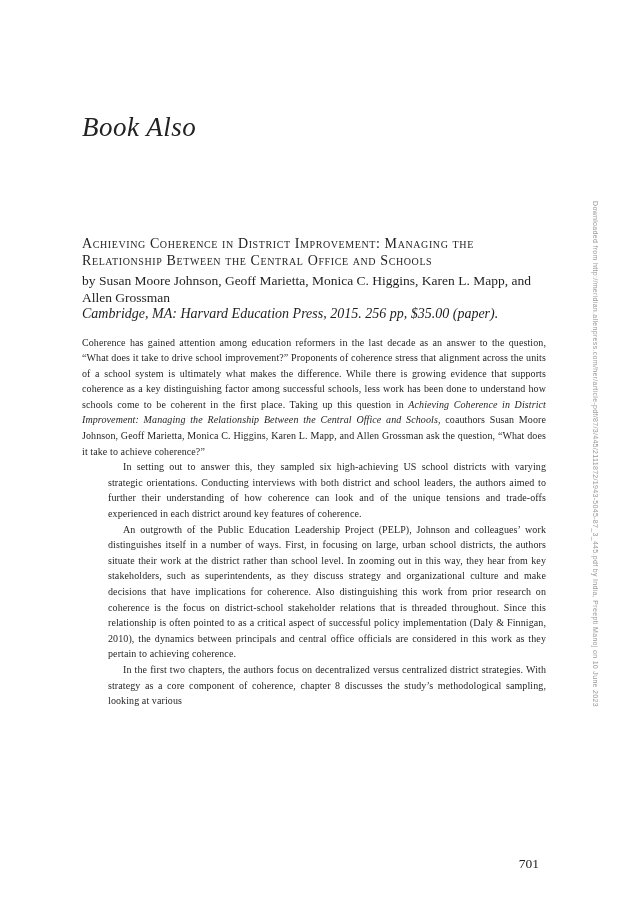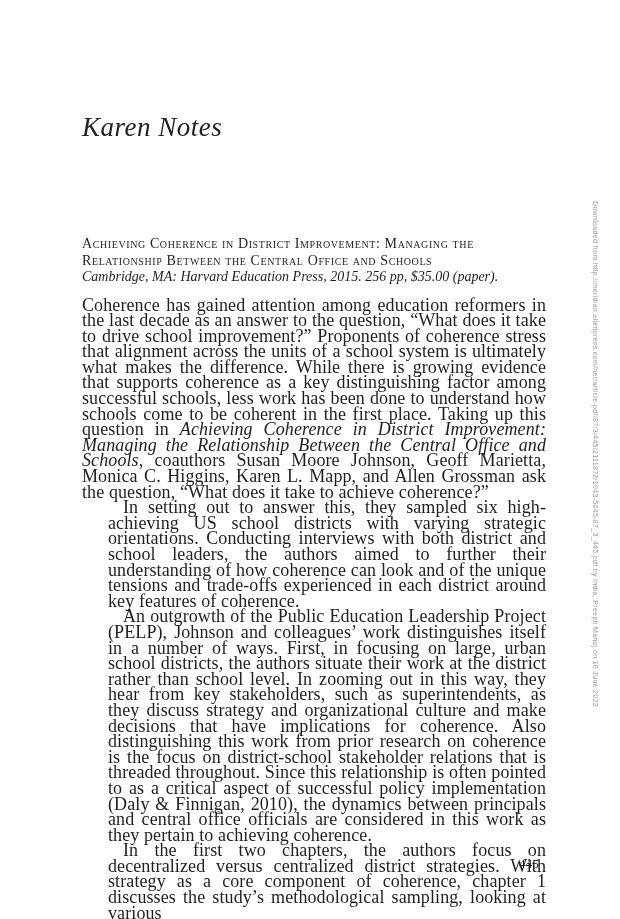--- a/index.html
+++ b/index.html
@@ -58,21 +58,21 @@
     line-height: 16.5px;
   }
   .publication {
     margin: 0;
     font-size: 14px;
     line-height: 16.5px;
     font-style: italic;
   }
   .body-para {
     margin: 0;
-    font-size: 18px;
+    font-size: 10px;
     line-height: 15.6px;
     text-align: justify;
     letter-spacing: 0.1px;
   }
   .body-para.first {
     margin-top: 12px;
   }
   .body-para.indent {
     text-indent: 15px;
     margin-left: 26px;
@@ -92,32 +92,33 @@
 </style>
 </head>
 <body>
 
 <div class="page">
 
   <div class="watermark">Downloaded from http://meridian.allenpress.com/her/article-pdf/87/3/445/2111872/1943-5045-87_3_445.pdf by India, Preepti Manoj on 10 June 2023</div>
 
   <div class="column">
 
-    <h1 class="title">Karen Notes</h1>
+    <h1 class="title">Book Also</h1>
 
     <h2 class="book-heading">Achieving Coherence in District Improvement: Managing the Relationship Between the Central Office and Schools</h2>
 
+    <p class="authors">by Susan Moore Johnson, Geoff Marietta, Monica C. Higgins, Karen L. Mapp, and Allen Grossman</p>
 
     <p class="publication">Cambridge, MA: Harvard Education Press, 2015. 256 pp, $35.00 (paper).</p>
 
     <p class="body-para first"><span>Coherence has gained attention among education reformers in the last decade as an answer to the question, “What does it take to drive school improvement?” Proponents of coherence stress that alignment across the units of a school system is ultimately what makes the difference. While there is growing evidence that supports coherence as a key distinguishing factor among successful schools, less work has been done to understand how schools come to be coherent in the first place. Taking up this question in </span><span class="inline-italic">Achieving Coherence in District Improvement: Managing the Relationship Between the Central Office and Schools,</span><span> coauthors Susan Moore Johnson, Geoff Marietta, Monica C. Higgins, Karen L. Mapp, and Allen Grossman ask the question, “What does it take to achieve coherence?”</span></p>
 
     <p class="body-para indent">In setting out to answer this, they sampled six high-achieving US school districts with varying strategic orientations. Conducting interviews with both district and school leaders, the authors aimed to further their understanding of how coherence can look and of the unique tensions and trade-offs experienced in each district around key features of coherence.</p>
 
     <p class="body-para indent">An outgrowth of the Public Education Leadership Project (PELP), Johnson and colleagues’ work distinguishes itself in a number of ways. First, in focusing on large, urban school districts, the authors situate their work at the district rather than school level. In zooming out in this way, they hear from key stakeholders, such as superintendents, as they discuss strategy and organizational culture and make decisions that have implications for coherence. Also distinguishing this work from prior research on coherence is the focus on district-school stakeholder relations that is threaded throughout. Since this relationship is often pointed to as a critical aspect of successful policy implementation (Daly &amp; Finnigan, 2010), the dynamics between principals and central office officials are considered in this work as they pertain to achieving coherence.</p>
 
-    <p class="body-para indent">In the first two chapters, the authors focus on decentralized versus centralized district strategies. With strategy as a core component of coherence, chapter 1 discusses the study’s methodological sampling, looking at various</p>
+    <p class="body-para indent">In the first two chapters, the authors focus on decentralized versus centralized district strategies. With strategy as a core component of coherence, chapter 8 discusses the study’s methodological sampling, looking at various</p>
 
   </div>
 
-  <div class="folio">445</div>
+  <div class="folio">701</div>
 
 </div>
 
 </body></html>

